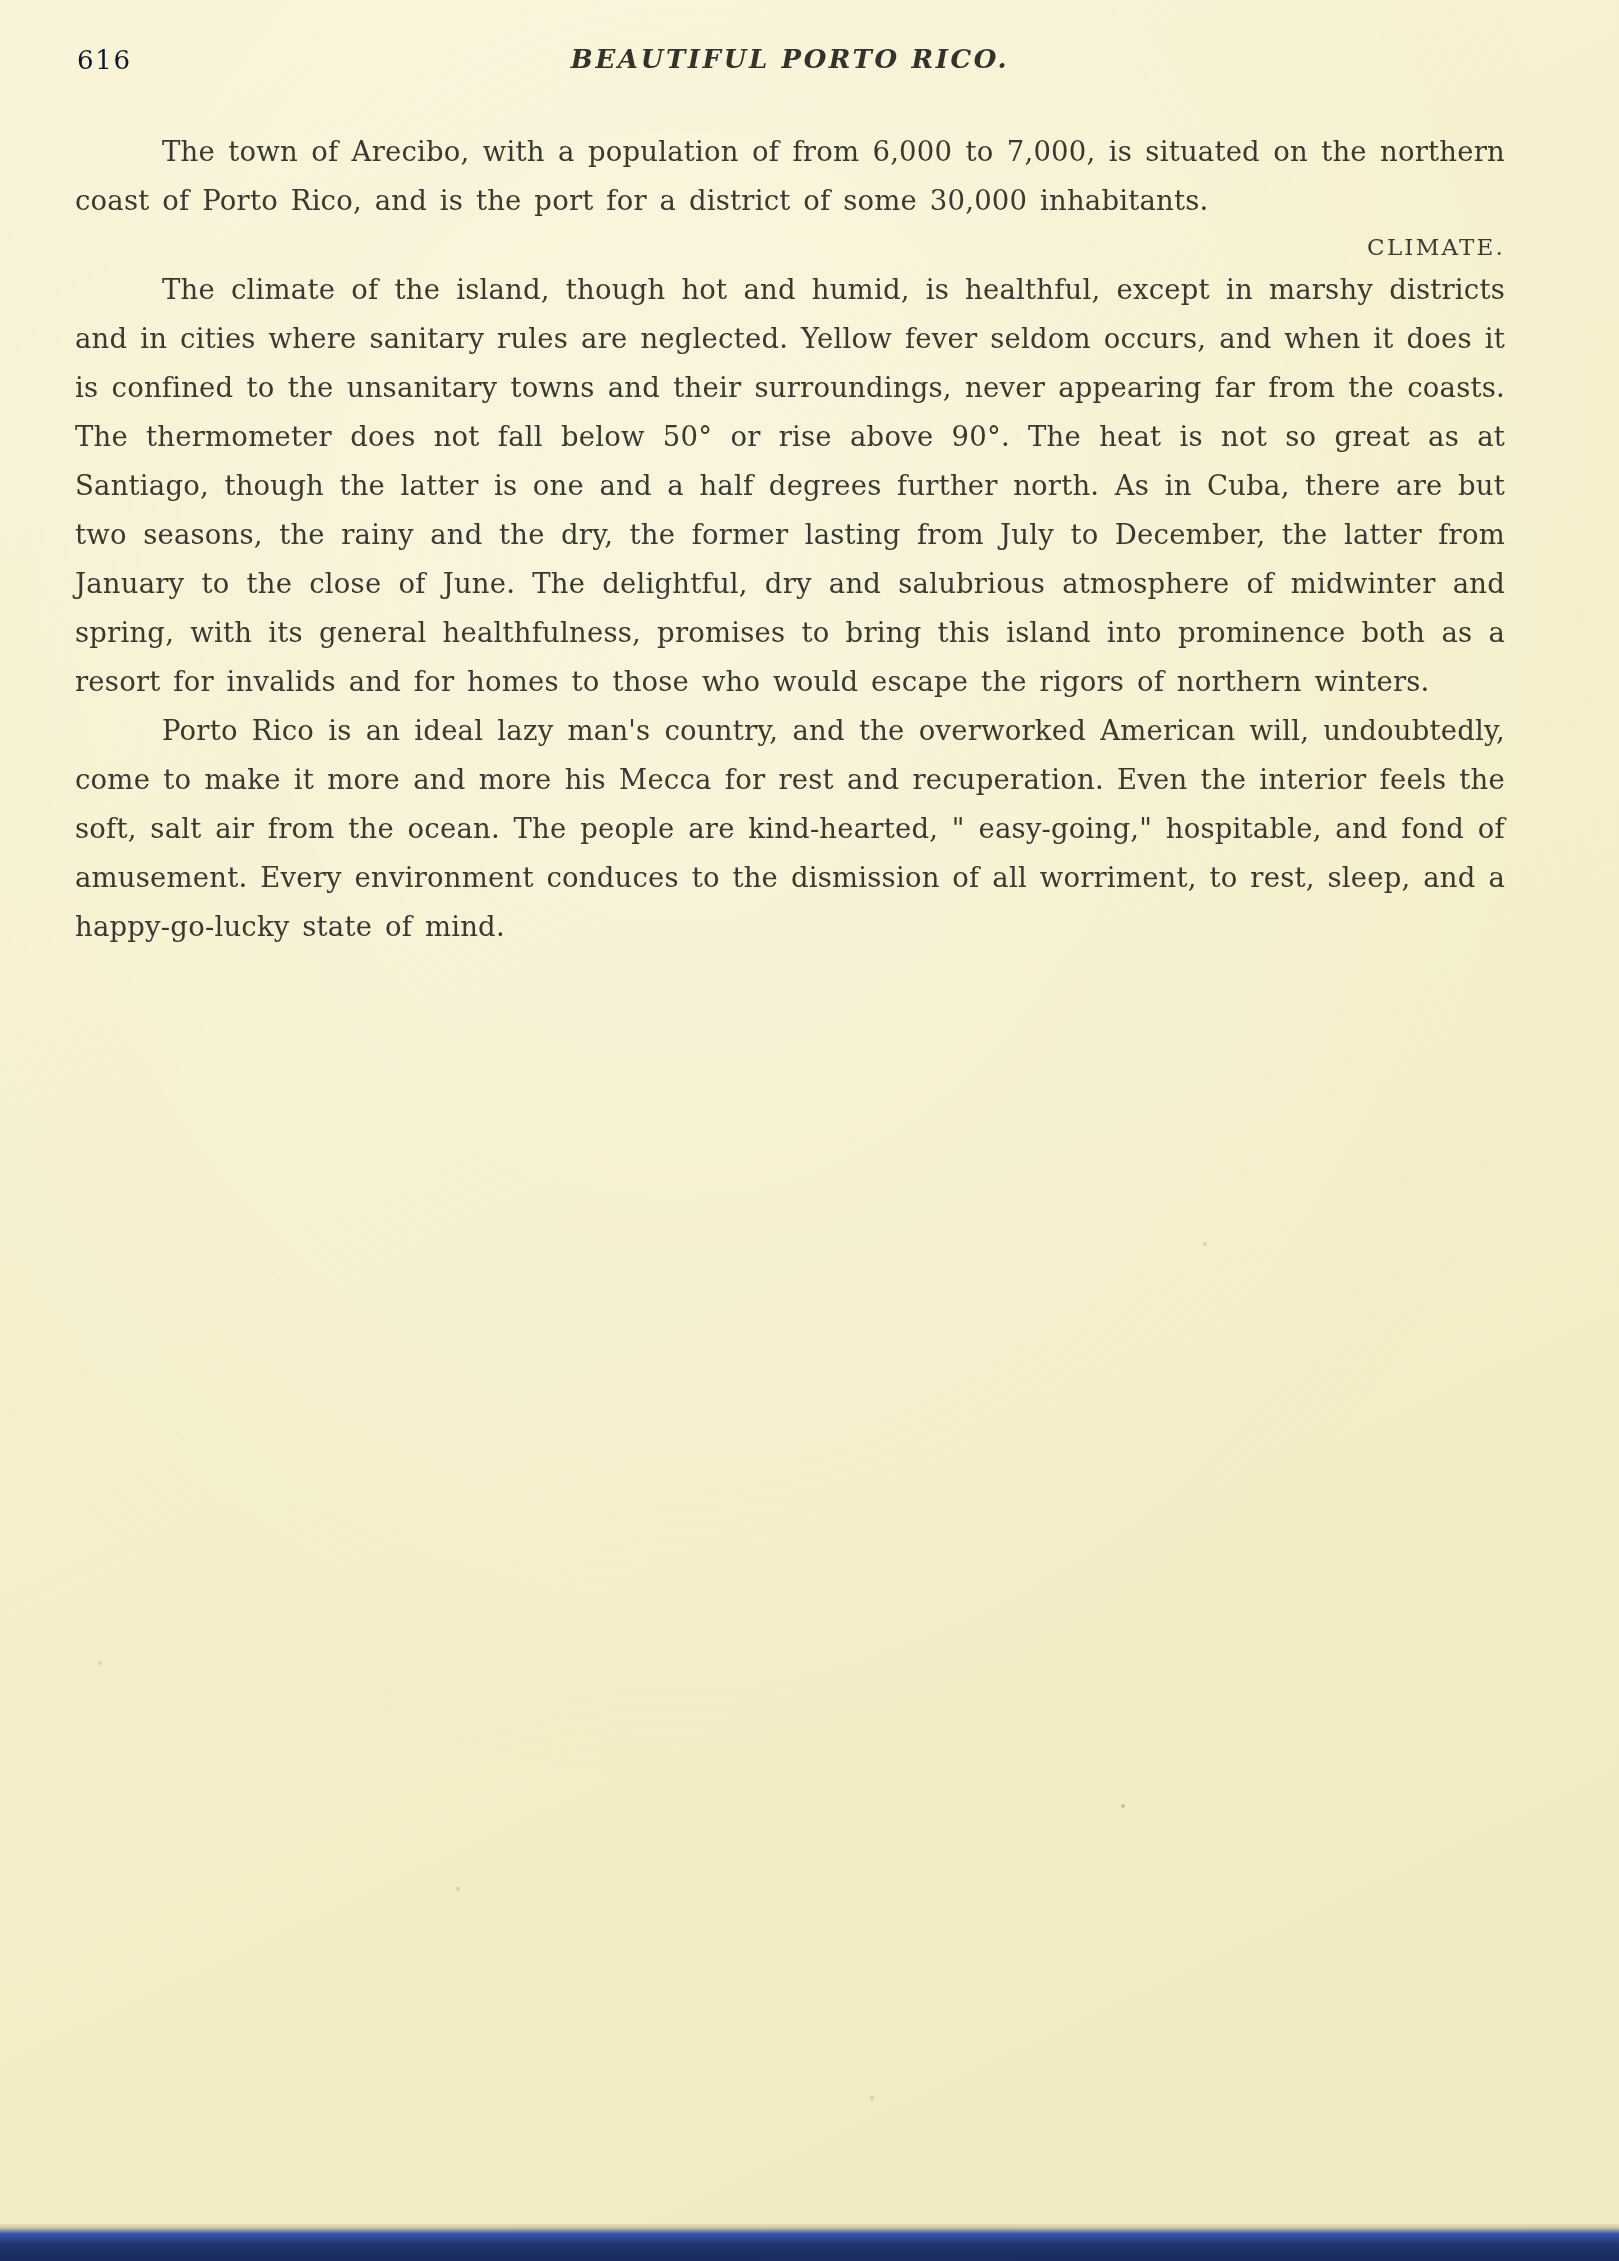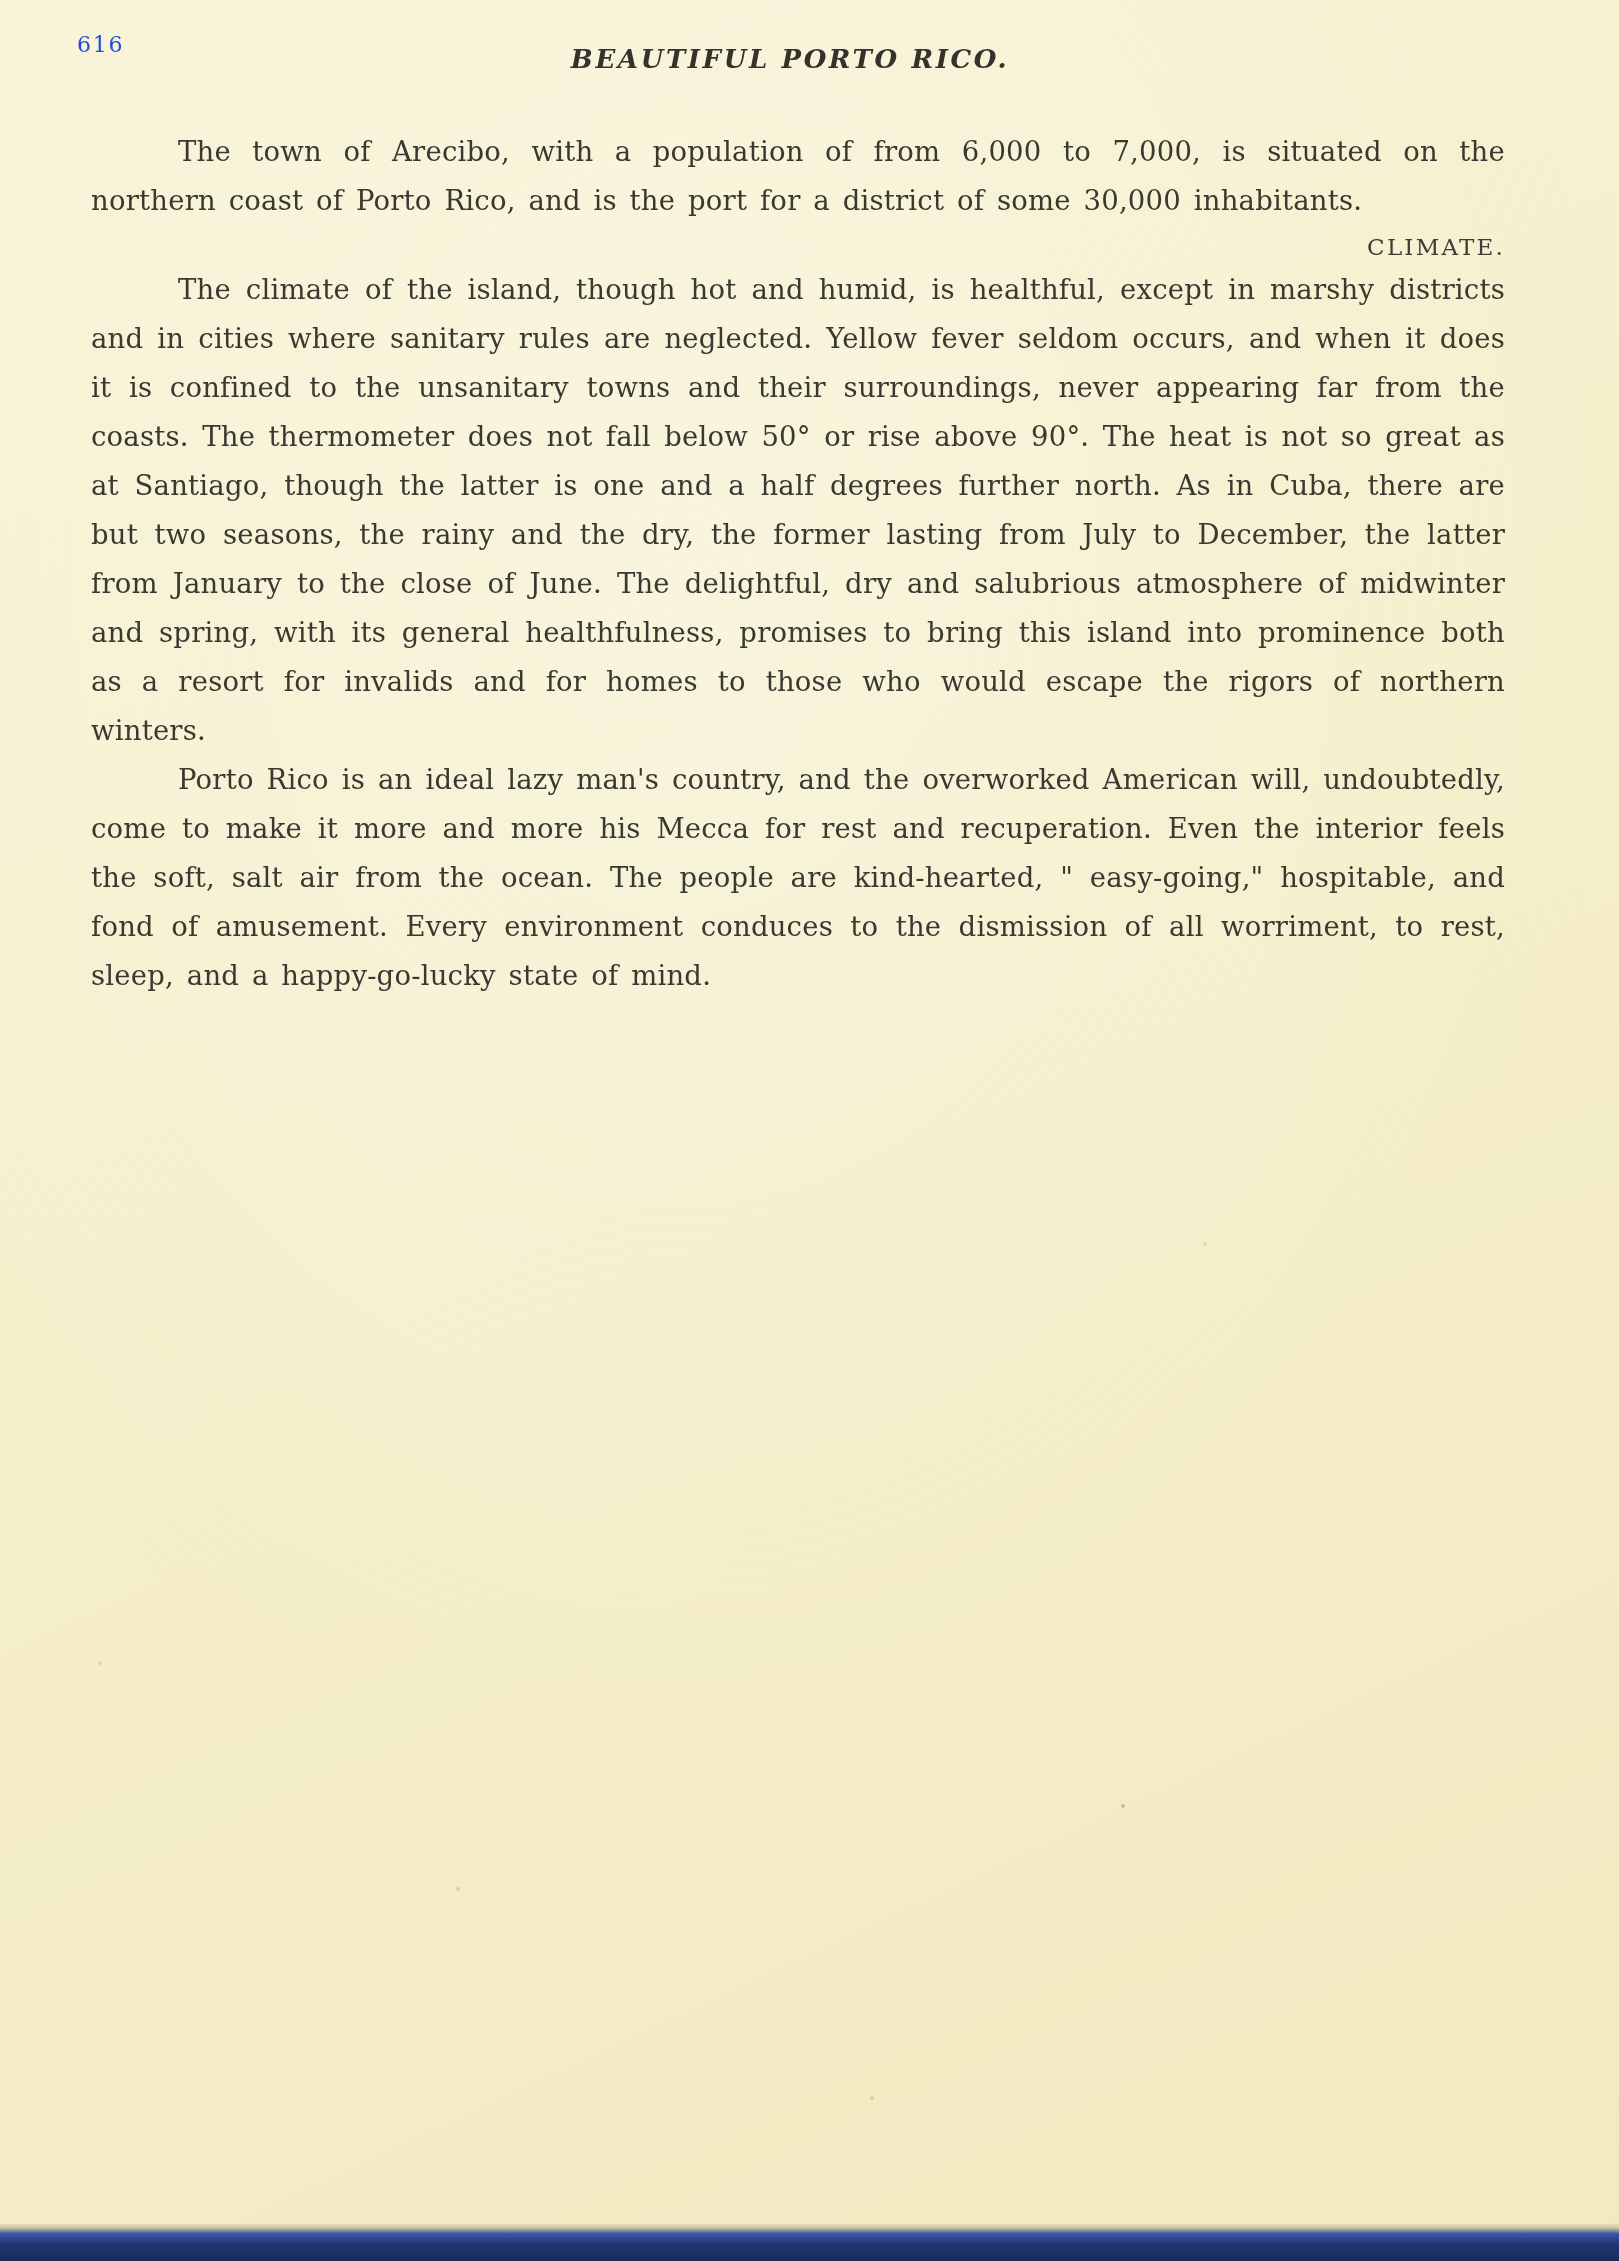--- a/index.html
+++ b/index.html
@@ -24,42 +24,41 @@
 
   
   .header {
     position: relative;
     padding-top: 44px;
     height: 52px;
   }
   .page-number {
     position: absolute;
     left: 77px;
-    top: 32px;
-    font-size: 22px;
+    top: 45px;
+    font-size: 26px;
     letter-spacing: 1.7px;
-    color: #1d4ed8;
+    color: #0f172a;
   }
   .running-title {
     text-align: center;
     font-size: 26px;
     font-weight: bold;
     font-style: italic;
     letter-spacing: 2.6px;
     color: #35322c;
     
     padding-left: 75px;
     padding-right: 115px;
   }
 
   
   .text-block {
     margin-top: 31px;
     padding: 0 115px 0 75px;
-    margin-left: 16px;
   }
   .text-block p {
     margin: 0;
     font-size: 27.5px;
     line-height: 49px;
     text-align: justify;
     text-indent: 87px;
     word-spacing: 0.14em;
     letter-spacing: 0.2px;
   }

